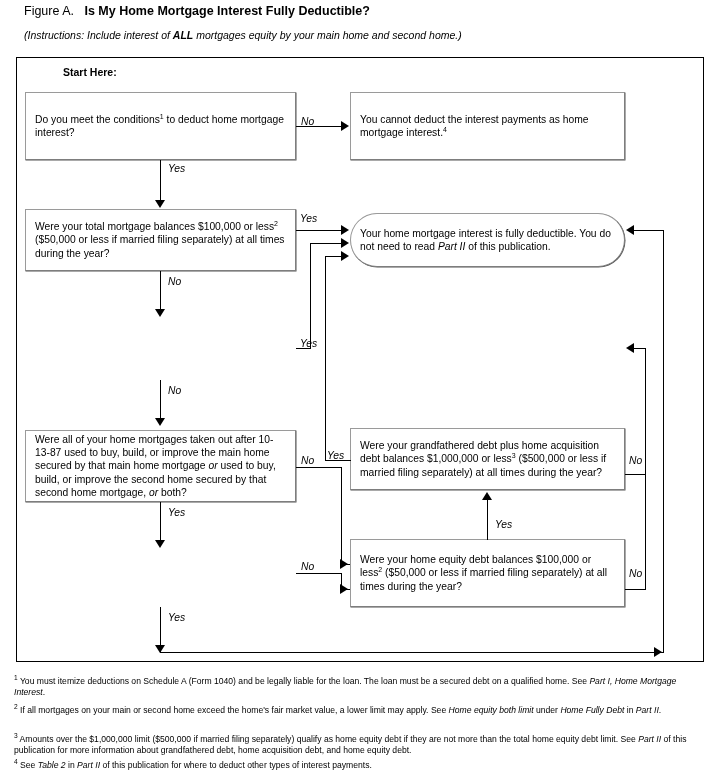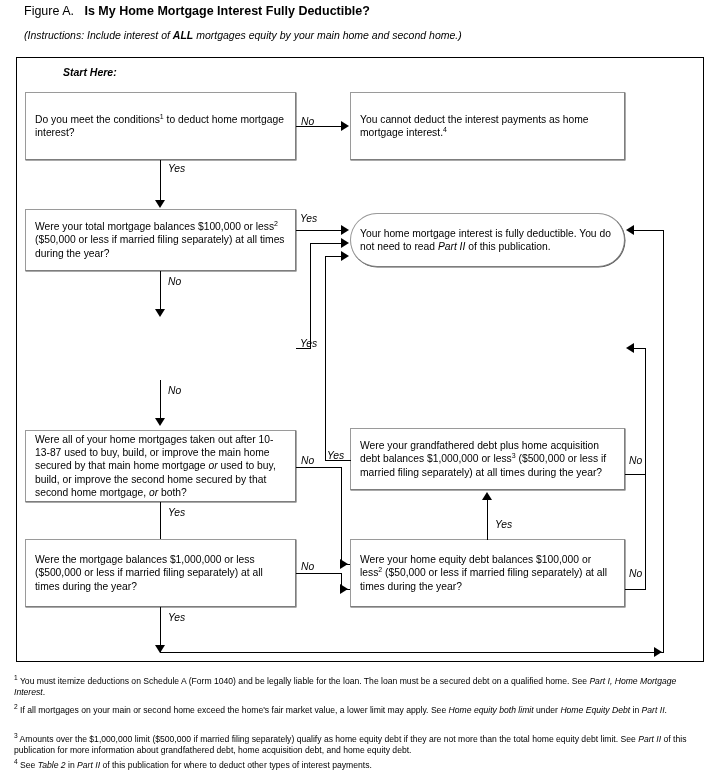--- a/index.html
+++ b/index.html
@@ -23,21 +23,21 @@
 
   .box{position:absolute;box-sizing:border-box;background:#fff;
        border:1px solid #7d7d7d;border-top-color:#9a9a9a;border-left-color:#9a9a9a;
        box-shadow:0.5px 0.5px 0 #555;
        display:flex;align-items:center;padding:4px 9px;}
   .box span.txt{font-size:10.3px;line-height:13.2px;display:block;}
   .box sup{font-size:7px;vertical-align:super;line-height:0;}
   .box i{font-style:italic;}
 
   .lbl{position:absolute;font-size:10.3px;font-style:italic;white-space:nowrap;}
-  .start{position:absolute;font-size:10.5px;font-style:italic;font-weight:bold;white-space:nowrap;}
+  .start{position:absolute;font-size:10.5px;font-weight:bold;white-space:nowrap;}
 
   
   .hline{position:absolute;height:0;border-top:1px solid #000;}
   .vline{position:absolute;width:0;border-left:1px solid #000;}
   .ar{position:absolute;width:0;height:0;}
   .ar-d{border-left:5px solid transparent;border-right:5px solid transparent;border-top:8px solid #000;}
   .ar-u{border-left:5px solid transparent;border-right:5px solid transparent;border-bottom:8px solid #000;}
   .ar-r{border-top:5px solid transparent;border-bottom:5px solid transparent;border-left:8px solid #000;}
   .ar-l{border-top:5px solid transparent;border-bottom:5px solid transparent;border-right:8px solid #000;}
 
@@ -128,23 +128,20 @@
   <div class="hline" style="left:325px;top:256px;width:17px;"></div>
   <div class="ar ar-r" style="left:341px;top:251px;"></div>
   <div class="lbl" style="left:327px;top:450px;">Yes</div>
 
   <div class="hline" style="left:625px;top:474px;width:21px;"></div>
   <div class="vline" style="left:645px;top:348px;height:127px;"></div>
   <div class="hline" style="left:634px;top:348px;width:12px;"></div>
   <div class="ar ar-l" style="left:626px;top:343px;"></div>
   <div class="lbl" style="left:629px;top:455px;">No</div>
 
-  <div class="box" style="left:25px;top:539px;width:271px;height:68px;">
-    <span class="txt">Were the mortgage balances $1,000,000 or less ($500,000 or less if married filing separately) at all times during the year?</span>
-  </div>
   <div class="box" style="left:350px;top:539px;width:275px;height:68px;">
     <span class="txt">Were your home equity debt balances $100,000 or less<sup>2</sup> ($50,000 or less if married filing separately) at all times during the year?</span>
   </div>
 
   <div class="hline" style="left:296px;top:573px;width:46px;"></div>
   <div class="vline" style="left:341px;top:573px;height:17px;"></div>
   <div class="hline" style="left:341px;top:589px;width:9px;"></div>
   <div class="ar ar-r" style="left:340px;top:584px;"></div>
   <div class="lbl" style="left:301px;top:561px;">No</div>
 
@@ -168,21 +165,21 @@
 
 </div>
 
 <div class="fn" style="top:676px;">
   <sup>1</sup>
   <span>You must itemize deductions on Schedule A (Form 1040) and be legally liable for the loan. The loan must be a secured debt on a qualified home. See <i>Part I, Home Mortgage Interest</i>.</span>
 </div>
 
 <div class="fn" style="top:705px;">
   <sup>2</sup>
-  <span>If all mortgages on your main or second home exceed the home's fair market value, a lower limit may apply. See <i>Home equity both limit</i> under <i>Home Equity Debt</i> in <i>Part II</i>.</span>
+  <span>If all mortgages on your main or second home exceed the home's fair market value, a lower limit may apply. See <i>Home equity both limit</i> under <i>Home Fully Debt</i> in <i>Part II</i>.</span>
 </div>
 
 <div class="fn" style="top:734px;">
   <sup>3</sup>
   <span>Amounts over the $1,000,000 limit ($500,000 if married filing separately) qualify as home equity debt if they are not more than the total home equity debt limit. See <i>Part II</i> of this publication for more information about grandfathered debt, home acquisition debt, and home equity debt.</span>
 </div>
 
 <div class="fn" style="top:760px;">
   <sup>4</sup>
   <span>See <i>Table 2</i> in <i>Part II</i> of this publication for where to deduct other types of interest payments.</span>

